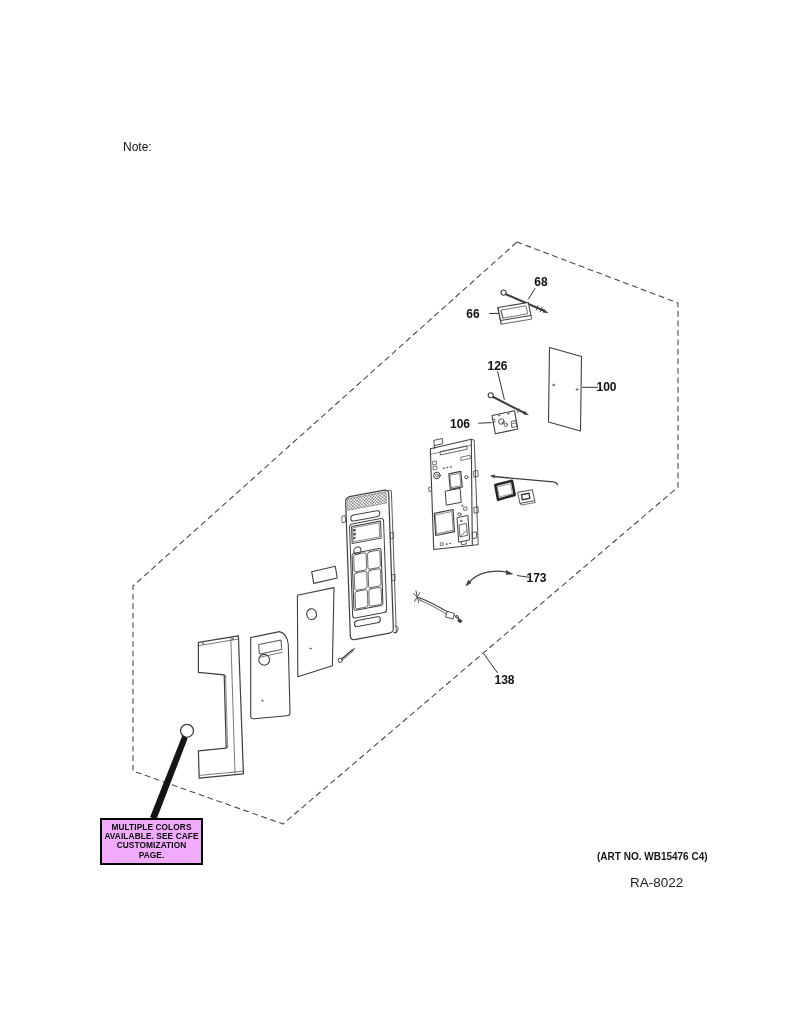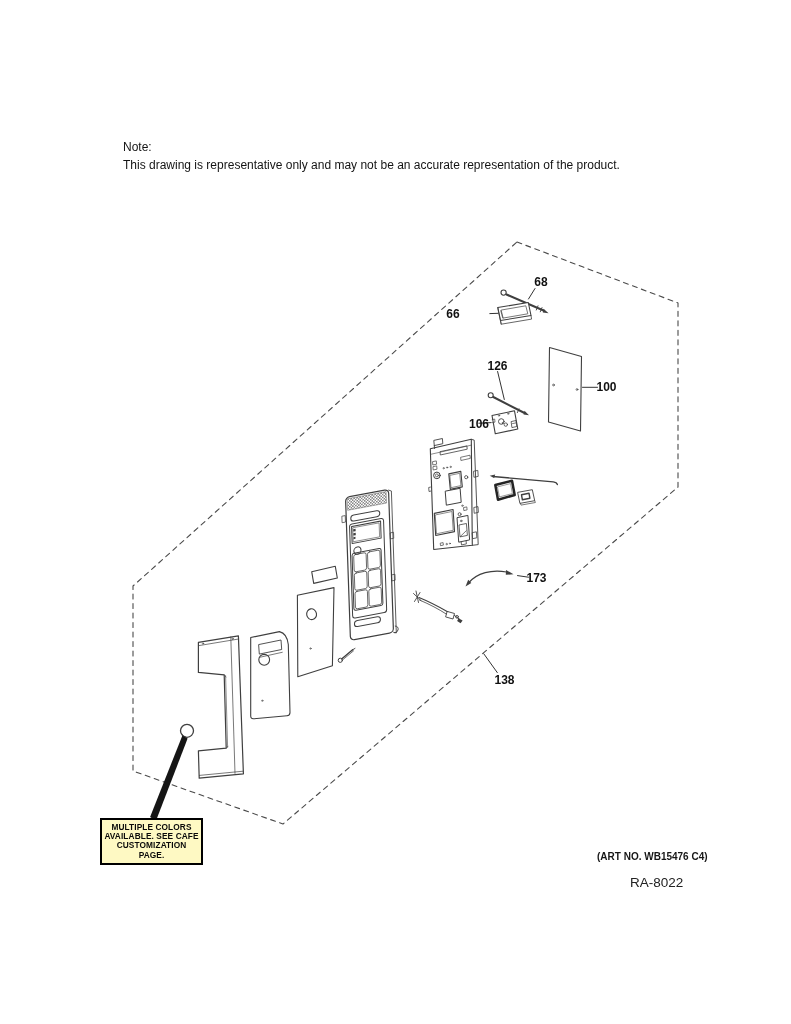--- a/index.html
+++ b/index.html
@@ -8,21 +8,21 @@
     font-family:"Liberation Sans",sans-serif;color:#1d1d1d;margin-top:44px;
   }
   .drawing{position:absolute;left:0;top:0;}
   .note-block{position:absolute;left:123px;top:94px;font-size:12px;line-height:18.4px;color:#141414;}
   .callout{
     position:absolute;transform:translate(-50%,-50%);
     font-size:12px;font-weight:bold;color:#111;white-space:nowrap;
   }
   .color-label{
     position:absolute;left:100px;top:774px;width:97px;
-    border:2.6px solid #000;background:#fef9c3;
+    border:2.6px solid #000;background:#f0abfc;
     font-size:8.3px;font-weight:bold;line-height:9.4px;text-align:center;
     padding:2.5px 1px 3px 1px;color:#0a0a0a;letter-spacing:0.1px;
   }
   .art-no{position:absolute;left:597px;top:807px;font-size:10px;font-weight:bold;color:#161616;white-space:nowrap;}
   .drawing-no{position:absolute;left:630px;top:831px;font-size:13.5px;color:#222;white-space:nowrap;}
 </style>
 </head>
 <body>
 
 <div class="page">
@@ -221,27 +221,26 @@
 
     <g>
       <circle cx="187" cy="686.8" r="6.5" stroke="#3f3f3f" stroke-width="1.3" fill="#fff"></circle>
       <path d="M181.6,689.6 A6.5,6.5 0 0 0 186,693.2" stroke="#3f3f3f" stroke-width="0.8"></path>
       <path d="M182.4,691.4 L187.6,694.6 L155.9,777 L150.1,773 Z" fill="#151515" stroke="none"></path>
     </g>
   </svg>
 
   <div class="note-block">
     <div>Note:</div>
-    <div>This drawing is representative only and may not be an accurate representation of the product.</div>
   </div>
 
   <div class="callout" style="left:541px;top:238px">68</div>
-  <div class="callout" style="left:453px;top:270px">66</div>
+  <div class="callout" style="left:473px;top:270px">66</div>
   <div class="callout" style="left:497.5px;top:321.5px">126</div>
-  <div class="callout" style="left:479px;top:379.5px">106</div>
+  <div class="callout" style="left:460px;top:379.5px">106</div>
   <div class="callout" style="left:606.5px;top:343px">100</div>
   <div class="callout" style="left:536.5px;top:533.5px">173</div>
   <div class="callout" style="left:504.5px;top:635.5px">138</div>
 
   <div class="color-label">
     <div>MULTIPLE COLORS</div>
     <div>AVAILABLE. SEE CAFE</div>
     <div>CUSTOMIZATION PAGE.</div>
   </div>
 

